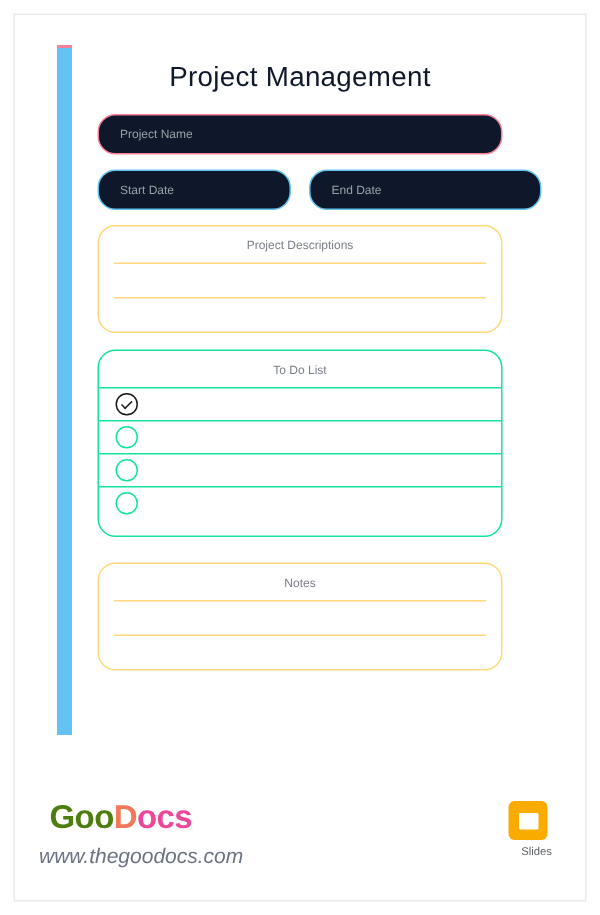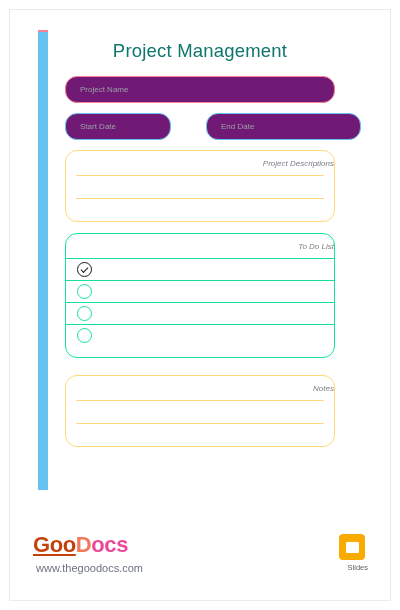--- a/index.html
+++ b/index.html
@@ -97,49 +97,49 @@
     height: 494px;
   }
 
   .title {
     position: absolute;
     left: 47px;
     top: 22px;
     width: 270px;
     text-align: center;
     font-size: 18.5px;
-    color: #0f766e;
+    color: #0f172a;
     letter-spacing: 0.2px;
   }
 
   .field {
     position: absolute;
     box-sizing: border-box;
-    background: #701a75;
+    background: #0f172a;
     border-radius: 12px;
     display: flex;
     align-items: center;
   }
   .field-label {
     font-size: 8px;
     color: #9aa0a6;
     padding-left: 14px;
   }
 
   .field-project-name {
     left: 47px;
     top: 58px;
     width: 270px;
     height: 27px;
     border: 1.6px solid #f98095;
   }
   .field-start-date {
     left: 47px;
     top: 95px;
-    width: 106px;
+    width: 129px;
     height: 27px;
     border: 1.6px solid #64c3f0;
     text-align: right;
   }
   .field-end-date {
     left: 188px;
     top: 95px;
     width: 155px;
     height: 27px;
     border: 1.6px solid #64c3f0;
@@ -147,27 +147,26 @@
 
   
   .section {
     position: absolute;
     box-sizing: border-box;
     background: #ffffff;
     border-radius: 12px;
     overflow: hidden;
   }
   .section-header {
-    text-align: right;
+    text-align: center;
     font-size: 8px;
     color: #7a7f87;
     line-height: 1;
     padding-top: 9px;
     padding-bottom: 7px;
-    font-style: italic;
   }
   .section-line {
     height: 1px;
     margin: 0 10px;
   }
 
   .section-descriptions {
     left: 47px;
     top: 132px;
     width: 270px;
@@ -250,29 +249,30 @@
   .logo {
     position: absolute;
     left: 33px;
     top: 7px;
     font-size: 22px;
     font-weight: bold;
     letter-spacing: -0.4px;
     color: #34c6a8;
     white-space: nowrap;
   }
-  .logo .part-goo { color: #c2410c; text-decoration: underline; }
+  .logo .part-goo { color: #4d7c0f; }
   .logo .part-d { color: #f2785c; }
   .logo .part-ocs { color: #ec4899; }
   .footer-url {
     position: absolute;
-    left: 36px;
+    left: 26px;
     top: 37px;
-    font-size: 11px;
+    font-size: 14px;
     color: #6b7280;
+    font-style: italic;
   }
   .slides-badge {
     position: absolute;
     left: 339px;
     top: 9px;
     width: 26px;
     height: 26px;
     border-radius: 4px;
     background: #f9ab00;
     display: flex;

